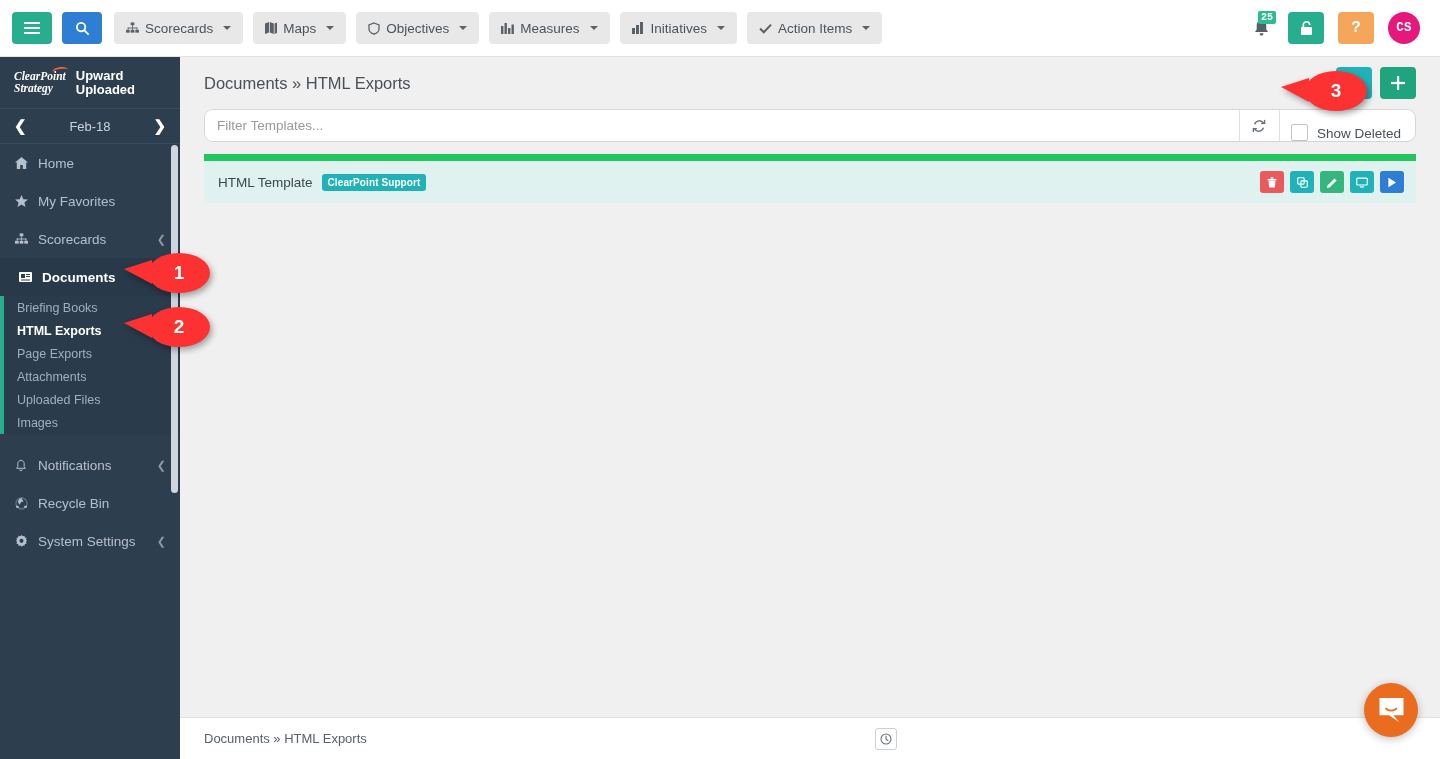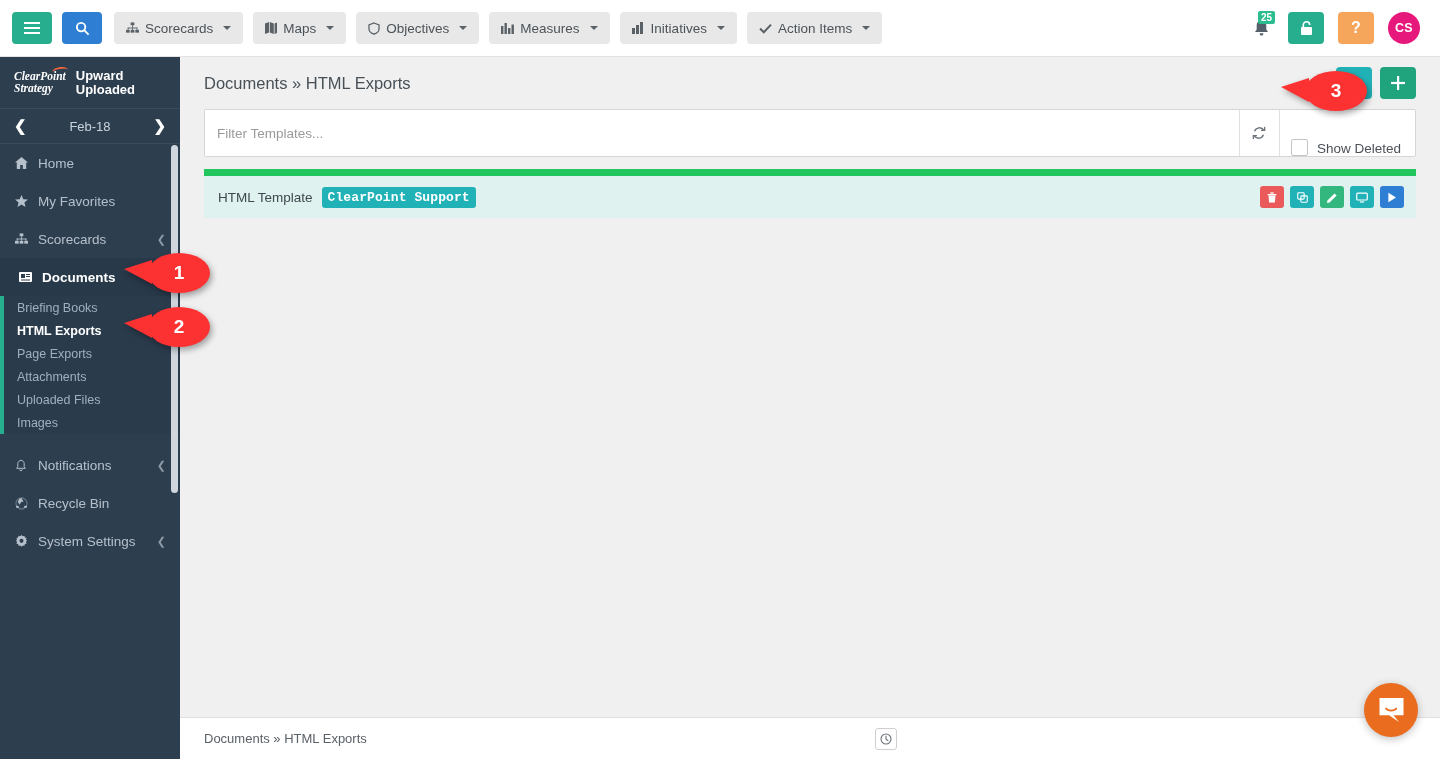--- a/index.html
+++ b/index.html
@@ -48,20 +48,21 @@
     width: 0; height: 0;
     border-left: 4px solid transparent;
     border-right: 4px solid transparent;
     border-top: 4px solid #5a6268;
     margin-left: 4px;
   }
   .topnav-right {
     margin-left: auto;
     display: flex; align-items: center; gap: 14px;
     padding-right: 8px;
+    font-family: Liberation Mono, monospace;
   }
   .bell-wrap { position: relative; width: 26px; height: 30px; display:flex; align-items:center; justify-content:center;}
   .bell-badge {
     position: absolute; top: -2px; left: 10px;
     background: #2bbd8f; color: #fff;
     font-size: 10px; font-weight: bold;
     border-radius: 2px;
     padding: 1px 3px 1px 3px;
     line-height: 11px;
     min-width: 17px; text-align: center;
@@ -198,25 +199,25 @@
   .hdr-btn {
     width: 36px; height: 32px; border-radius: 4px;
     display: flex; align-items: center; justify-content: center;
     color: #fff; font-size: 15px; cursor: pointer;
   }
   .btn-collapse { background: #21b2b8; }
   .btn-add { background: #20a47e; font-size: 18px; }
 
   .filter-row {
     margin: 0 24px;
-    height: 48px;
+    height: 33px;
     display: flex;
     background: #ffffff;
     border: 1px solid #d6d6d6;
-    border-radius: 2px;
+    border-radius: 9px;
     overflow: hidden;
   }
   .filter-input {
     flex: 1; border: none; outline: none;
     padding: 0 12px;
     font-size: 13.5px;
     color: #444;
     font-family: "Liberation Sans", sans-serif;
   }
   .filter-input::placeholder { color: #9a9a9a; }
@@ -246,26 +247,25 @@
     border-top: 7px solid #22c55e;
     height: 49px;
     display: flex; align-items: center;
     padding: 0 12px 0 14px;
   }
   .row-title {
     font-size: 13.5px; color: #3e474e;
   }
   .tag {
     background: #21b2b8; color: #fff;
-    font-size: 13px; font-weight: bold;
+    font-size: 10px; font-weight: bold;
     border-radius: 3px;
     padding: 3px 6px;
     margin-left: 9px;
     letter-spacing: .1px;
-    font-family: Liberation Mono, monospace;
   }
   .row-actions { margin-left: auto; display: flex; gap: 6px; }
   .act-btn {
     width: 24px; height: 22px;
     border-radius: 3px;
     display: flex; align-items: center; justify-content: center;
     color: #fff; cursor: pointer;
   }
   .act-delete  { background: #ea5a5a; }
   .act-copy    { background: #21b2b8; }

